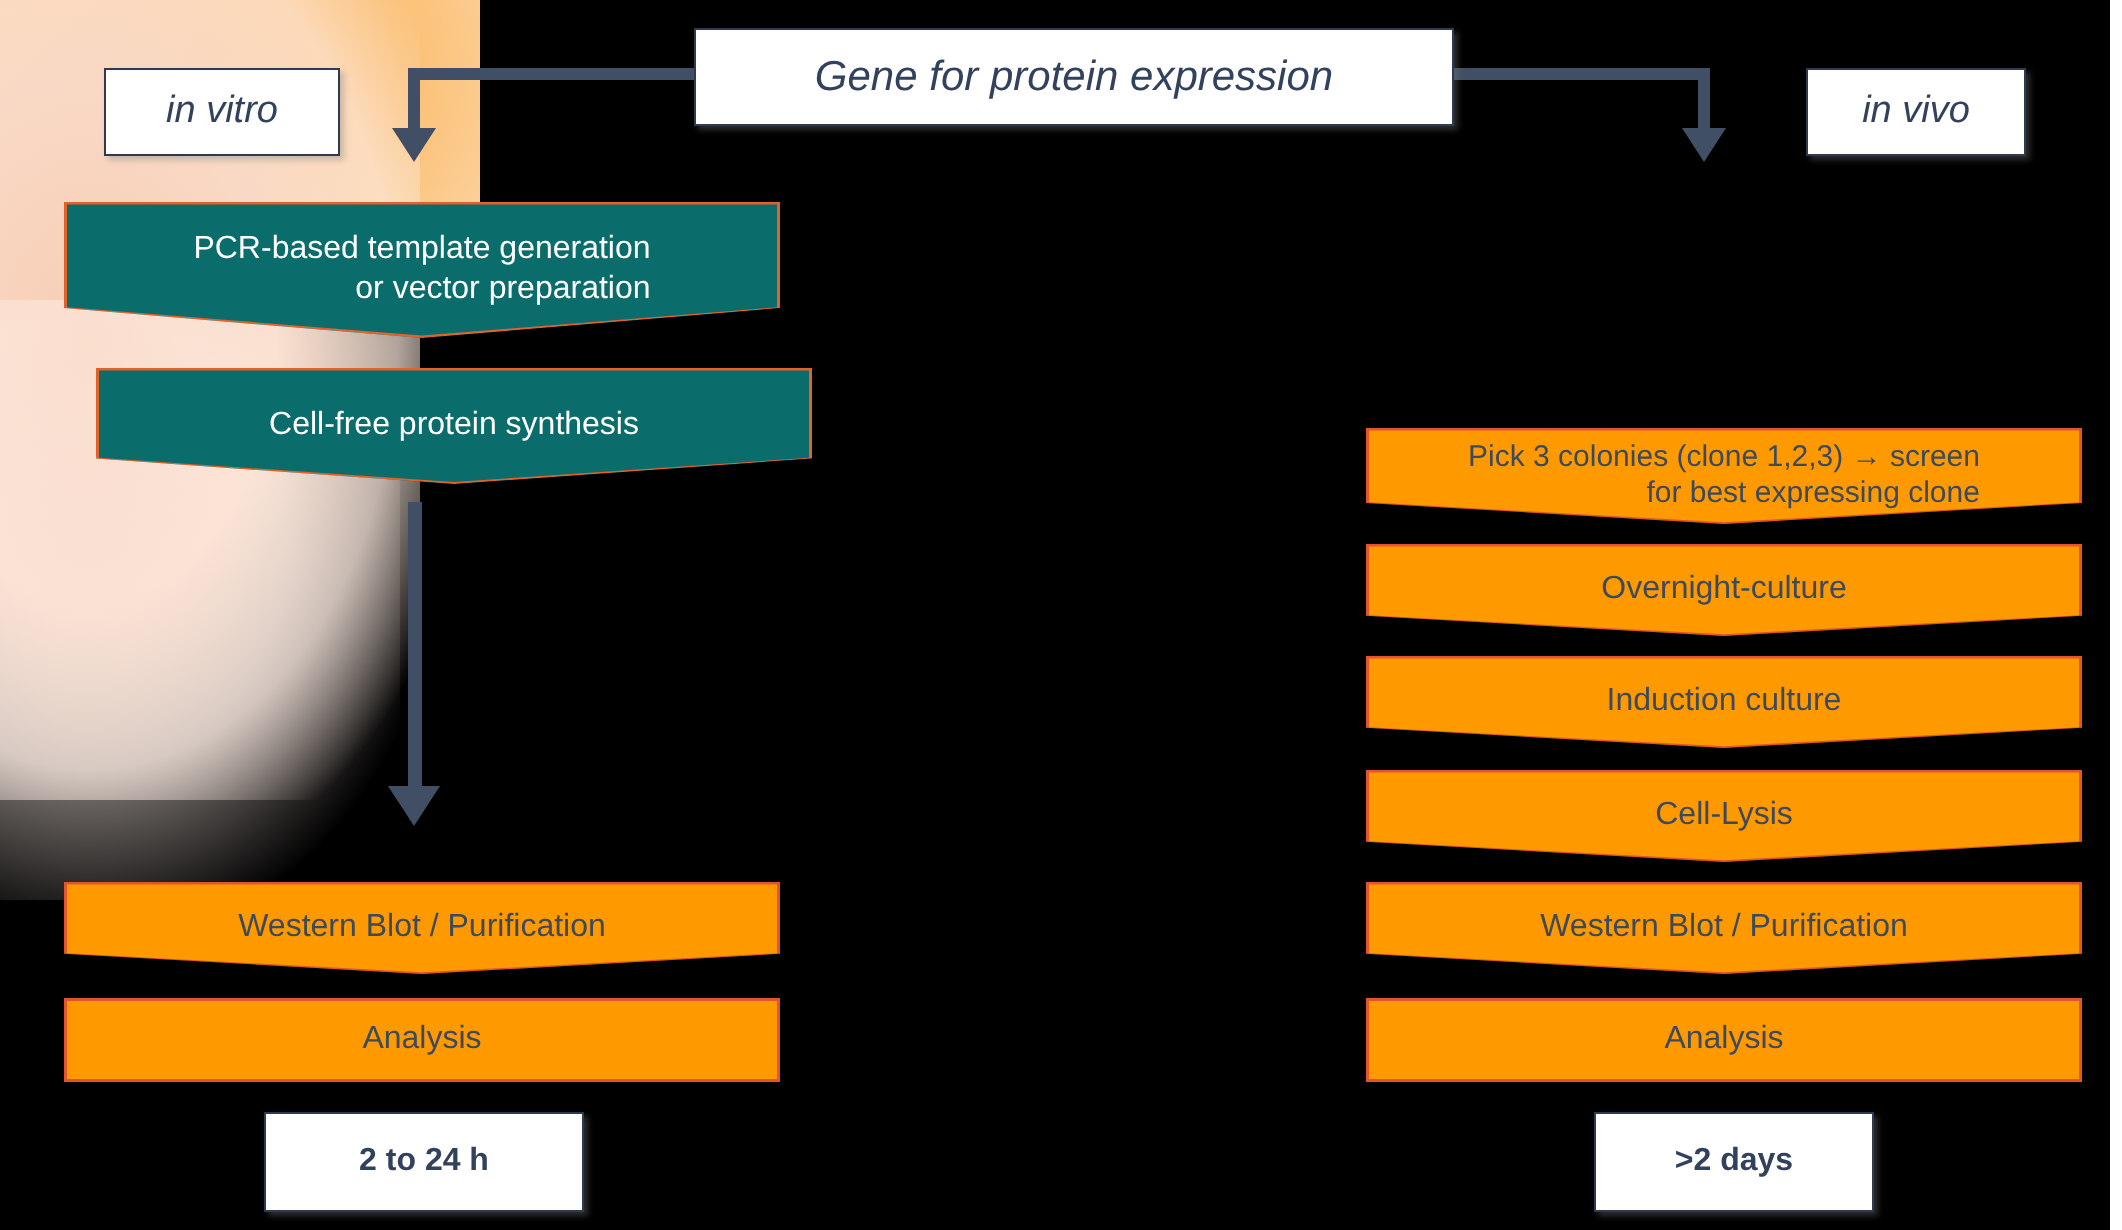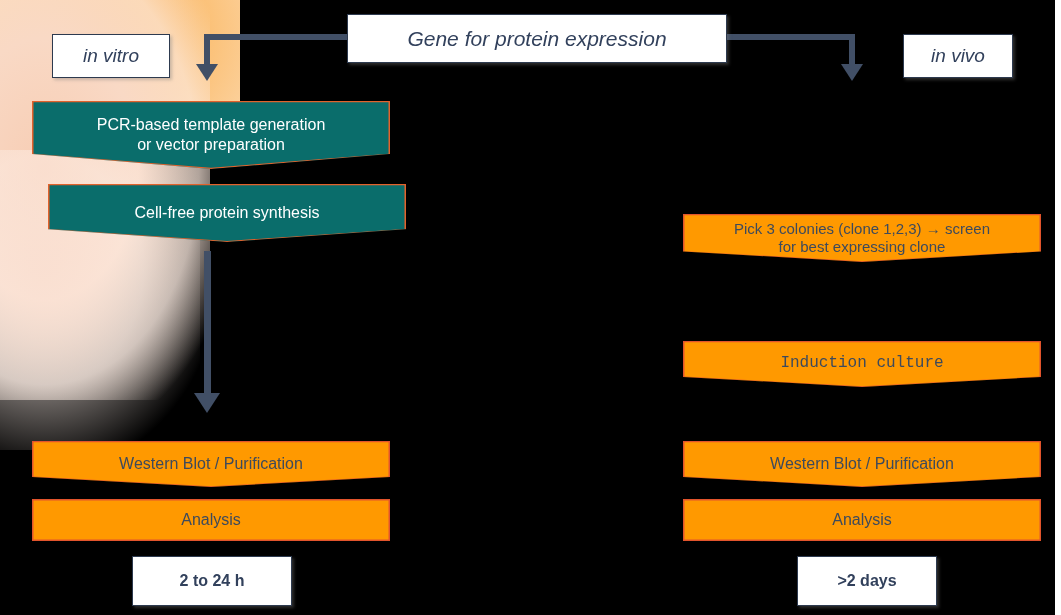--- a/index.html
+++ b/index.html
@@ -96,21 +96,21 @@
     left: 797px; top: 556px; width: 140px; height: 50px;
   }
 
   
   .chev {
     position: absolute;
     box-sizing: border-box;
     display: flex;
     align-items: center;
     justify-content: center;
-    text-align: center;
+    text-align: right;
     line-height: 1.22;
     filter: drop-shadow(3px 3px 2.5px rgba(110,110,110,0.45));
   }
   .chev-inner {
     position: relative;
     z-index: 2;
     padding: 0 12px;
   }
   .chev.teal {
     color: #ffffff;
@@ -229,25 +229,31 @@
   <div class="chev orange flat" style="left:32px; top:499px; width:358px; height:42px;">
     <span class="chev-inner">Analysis</span>
   </div>
 
 
 
   <div class="chev orange notched small-text" style="left:683px; top:214px; width:358px; height:48px;">
     <span class="chev-inner">Pick 3 colonies (clone 1,2,3) → screen<br>for best expressing clone</span>
   </div>
 
-
-  <div class="chev orange notched" style="left:683px; top:341px; width:358px; height:46px;font-family:Liberation Mono, monospace;">
+  <div class="chev orange notched" style="left:683px; top:272px; width:358px; height:46px;">
+    <span class="chev-inner">Overnight-culture</span>
+  </div>
+
+  <div class="chev orange notched" style="left:683px; top:328px; width:358px; height:46px;">
     <span class="chev-inner">Induction culture</span>
   </div>
 
+  <div class="chev orange notched" style="left:683px; top:385px; width:358px; height:46px;">
+    <span class="chev-inner">Cell-Lysis</span>
+  </div>
 
   <div class="chev orange notched" style="left:683px; top:441px; width:358px; height:46px;">
     <span class="chev-inner">Western Blot / Purification</span>
   </div>
 
   <div class="chev orange flat" style="left:683px; top:499px; width:358px; height:42px;">
     <span class="chev-inner">Analysis</span>
   </div>
 
   <div class="caption-box caption-bold" id="left-time-box">

